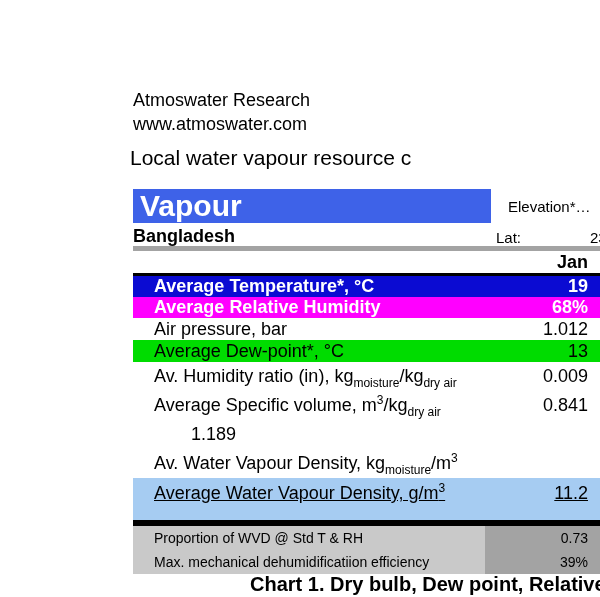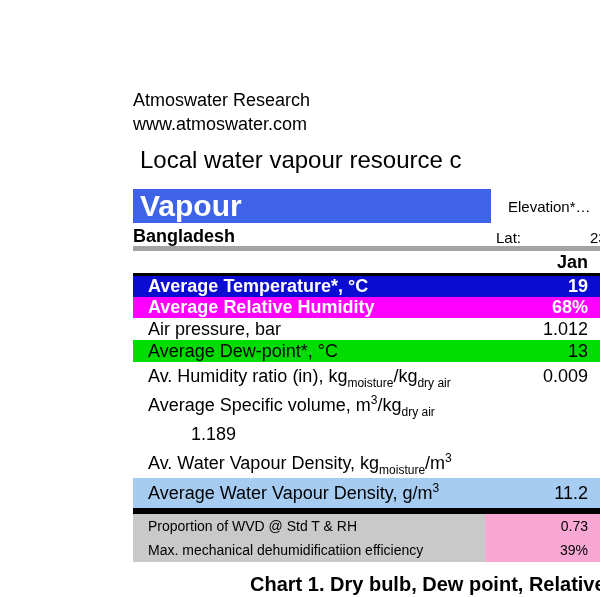--- a/index.html
+++ b/index.html
@@ -2,49 +2,49 @@
 <html><head>
 <meta charset="utf-8">
 <style>
   html,body { margin:0; padding:0; background:#ffffff; }
   .page {
     position:relative; width:600px; height:597px; background:#ffffff;
     overflow:hidden; font-family:"Liberation Sans", sans-serif; color:#000;
   }
   .org-line1 { position:absolute; left:133px; top:90px;  font-size:18px; white-space:nowrap; }
   .org-line2 { position:absolute; left:133px; top:114px; font-size:18px; white-space:nowrap; }
-  .doc-title { position:absolute; left:140px; top:146px; font-size:24px; white-space:nowrap; }
+  .doc-title { position:absolute; left:130px; top:146px; font-size:21px; white-space:nowrap; }
   .city-banner {
     position:absolute; left:133px; top:189px; width:358px; height:34px;
     background:#3E62E8; color:#ffffff; font-size:30px; font-weight:bold;
     line-height:33px; padding-left:7px; box-sizing:border-box; white-space:nowrap;
   }
   .elevation  { position:absolute; left:496px; top:198px; font-size:15px; white-space:nowrap;margin-left:12px; }
   .country    { position:absolute; left:133px; top:226px; font-size:18px; font-weight:bold; white-space:nowrap; }
   .lat-label  { position:absolute; left:496px; top:229px; font-size:15px; }
   .lat-value  { position:absolute; left:590px; top:229px; font-size:15px; white-space:nowrap; }
 
   .data-table { position:absolute; left:133px; top:246px; width:467px; border-top:5px solid #a3a3a3; }
   .row { display:flex; font-size:18px; }
-  .row .lbl { flex:1; padding-left:15px; white-space:nowrap; overflow:hidden; }
+  .row .lbl { flex:1; padding-left:21px; white-space:nowrap; overflow:hidden; }
   .row .val { width:115px; text-align:right; padding-right:12px; box-sizing:border-box; }
   .h22 { height:22px; line-height:22px; }
   .h21 { height:21px; line-height:21px; }
   .h29 { height:29px; line-height:29px; }
-  .h30 { height:30px; line-height:30px; }
+  .h30 { height:42px; line-height:30px;text-decoration:underline; }
   .h24 { height:24px; line-height:24px; }
   .jan-row { border-bottom:3px solid #000; }
   .jan-row .val { font-weight:bold; }
   .row-blue    { background:#0B0BD2; color:#ffffff; font-weight:bold; }
   .row-magenta { background:#FF00FF; color:#ffffff; font-weight:bold; }
   .row-green   { background:#00DC00; }
   .row-ltblue  { background:#A6CCF2; }
   .divider-thick { height:6px; background:#000; }
   .row-gray { background:#C9C9C9; font-size:14px; }
-  .row-gray .val { background:#f9a8d4; }
+  .row-gray .val { background:#a3a3a3; }
   sub, sup { font-size:12px; line-height:0; }
   .chart-caption {
     position:absolute; left:250px; top:573px; font-size:20px; font-weight:bold;
     white-space:nowrap;
   }
 </style>
 </head>
 <body>
 
 <div class="page">
@@ -86,20 +86,21 @@
       <div class="val">13</div>
     </div>
 
     <div class="row h29">
       <div class="lbl">Av. Humidity ratio (in), kg<sub>moisture</sub>/kg<sub>dry air</sub></div>
       <div class="val">0.009</div>
     </div>
 
     <div class="row h29">
       <div class="lbl">Average Specific volume, m<sup>3</sup>/kg<sub>dry air</sub></div>
+      <div class="val">0.841</div>
     </div>
 
     <div class="row h29">
       <div class="val">1.189</div>
     </div>
 
     <div class="row h29">
       <div class="lbl">Av. Water Vapour Density, kg<sub>moisture</sub>/m<sup>3</sup></div>
     </div>
 

